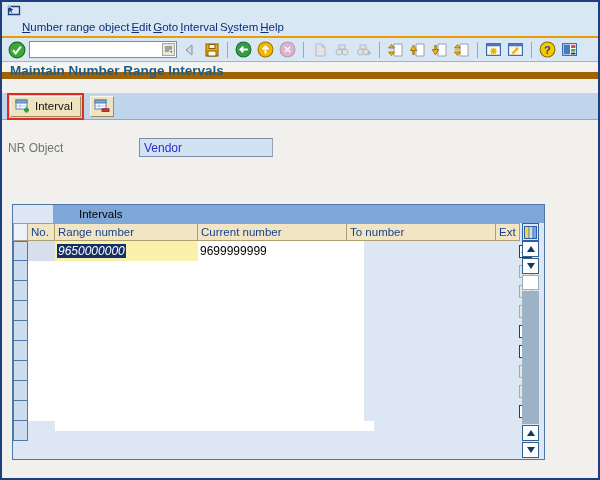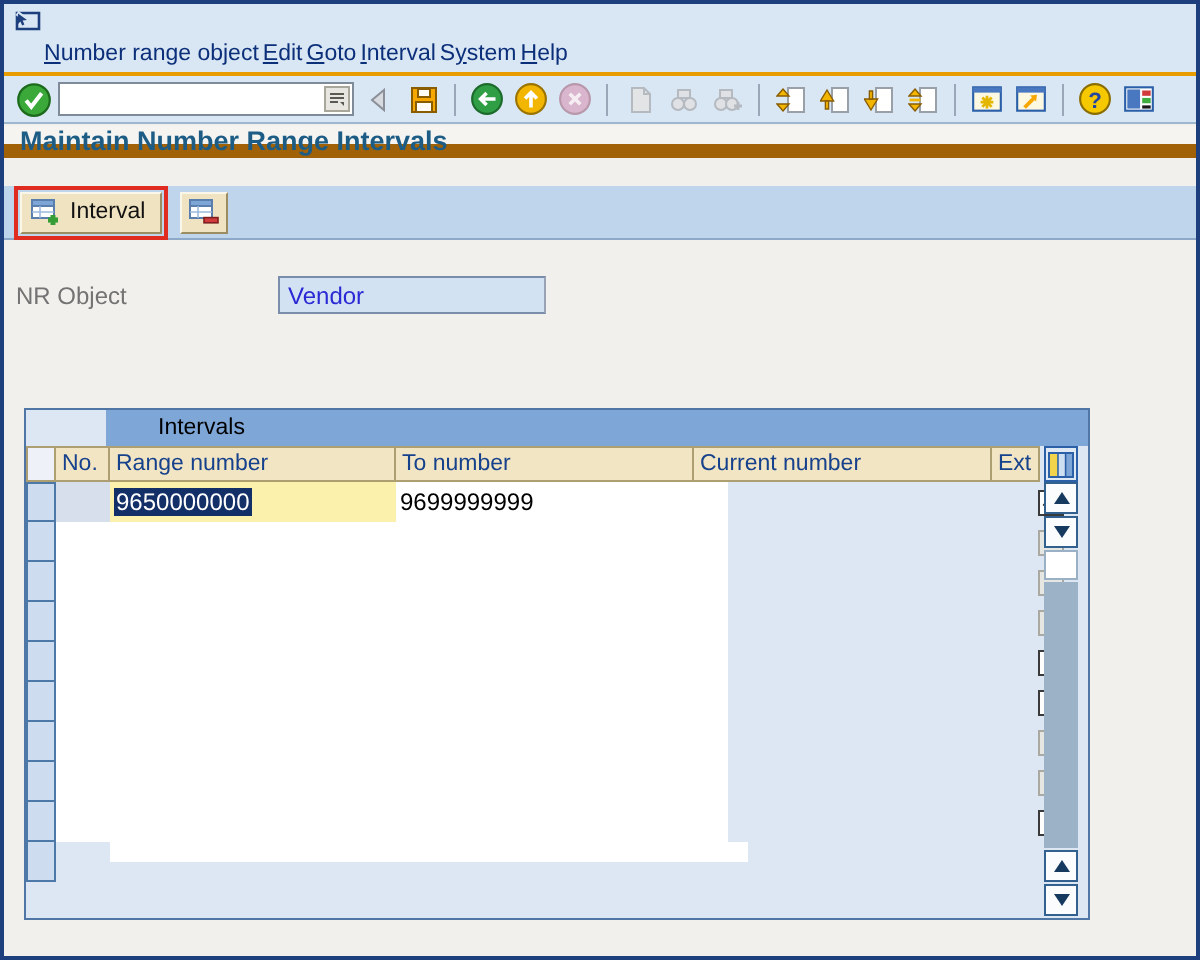--- a/index.html
+++ b/index.html
@@ -61,21 +61,21 @@
   .sel-box:first-child { margin-top:0; height:20px; }
   .rows { position:absolute; left:15px; top:0; }
   .trow { display:flex; height:20px; }
   .c-no { width:27px; } .c-from { width:143px; } .c-to { width:166px; } .c-cur { width:149px; }
   .c-ext { width:24px; display:flex; align-items:center; justify-content:center; }
   .cell-white { background:#fff; }
   .cell-cur { background:#dce7f3; }
   .trow .c-from, .trow .c-to { font-size:12px; display:flex; align-items:center; padding-left:2px; color:#000; }
   .row-sel .c-no { background:#d6dfeb; }
   .row-sel .c-from { background:#fbf0ac; }
-  .sel-text { background:#132f67; color:#fff; padding:0 1px; }
+  .sel-text { background:#132f67; color:#fff; padding:0 1px;font-style:italic; }
   .partial-white { position:absolute; left:42px; top:180px; width:319px; height:10px; background:#fff; }
 
   .cb { position:relative; width:13px; height:13px; background:#fff; border:1px solid #3a3a3a; }
   .cb.checked::after { content:""; position:absolute; left:2px; top:2px; width:7px; height:4px;
                        border-left:2px solid #222; border-bottom:2px solid #222; transform:rotate(-50deg); }
   .cb.disabled { background:#e6e6e2; border:1px solid #a9a9a2; }
   .cb.focus { outline:1px dotted #777; outline-offset:-4px; }
 
   .scroll-col { position:absolute; left:509px; top:0; bottom:1px; width:17px; display:flex; flex-direction:column; }
   .sbtn { width:17px; height:16px; background:#fafcfe; border:1px solid #33618f; margin-top:1px;
@@ -274,22 +274,22 @@
 
   <div class="group">
     <div class="group-header">
       <span>Intervals</span>
     </div>
 
     <div class="thead">
       <span class="hcell first" style="width:15px"></span>
       <span class="hcell" style="width:27px">No.</span>
       <span class="hcell" style="width:143px">Range number</span>
+      <span class="hcell" style="width:149px">Current number</span>
       <span class="hcell" style="width:149px">To number</span>
-      <span class="hcell" style="width:149px">Current number</span>
       <span class="hcell" style="width:24px">Ext</span>
       <span class="cfg-btn">
         <svg width="13" height="13" viewBox="0 0 13 13">
             <rect x=".5" y=".5" width="12" height="12" fill="#fff" stroke="#2b5fa8"></rect>
             <rect x="1" y="1" width="4" height="11" fill="#f2d34c"></rect>
             <rect x="5.5" y="1" width="3" height="11" fill="#cfdff2"></rect>
             <rect x="9" y="1" width="3" height="11" fill="#7da6d7"></rect>
             <path d="M5 1v11M8.8 1v11" stroke="#2b5fa8" stroke-width=".8"></path>
           </svg>
       </span>

